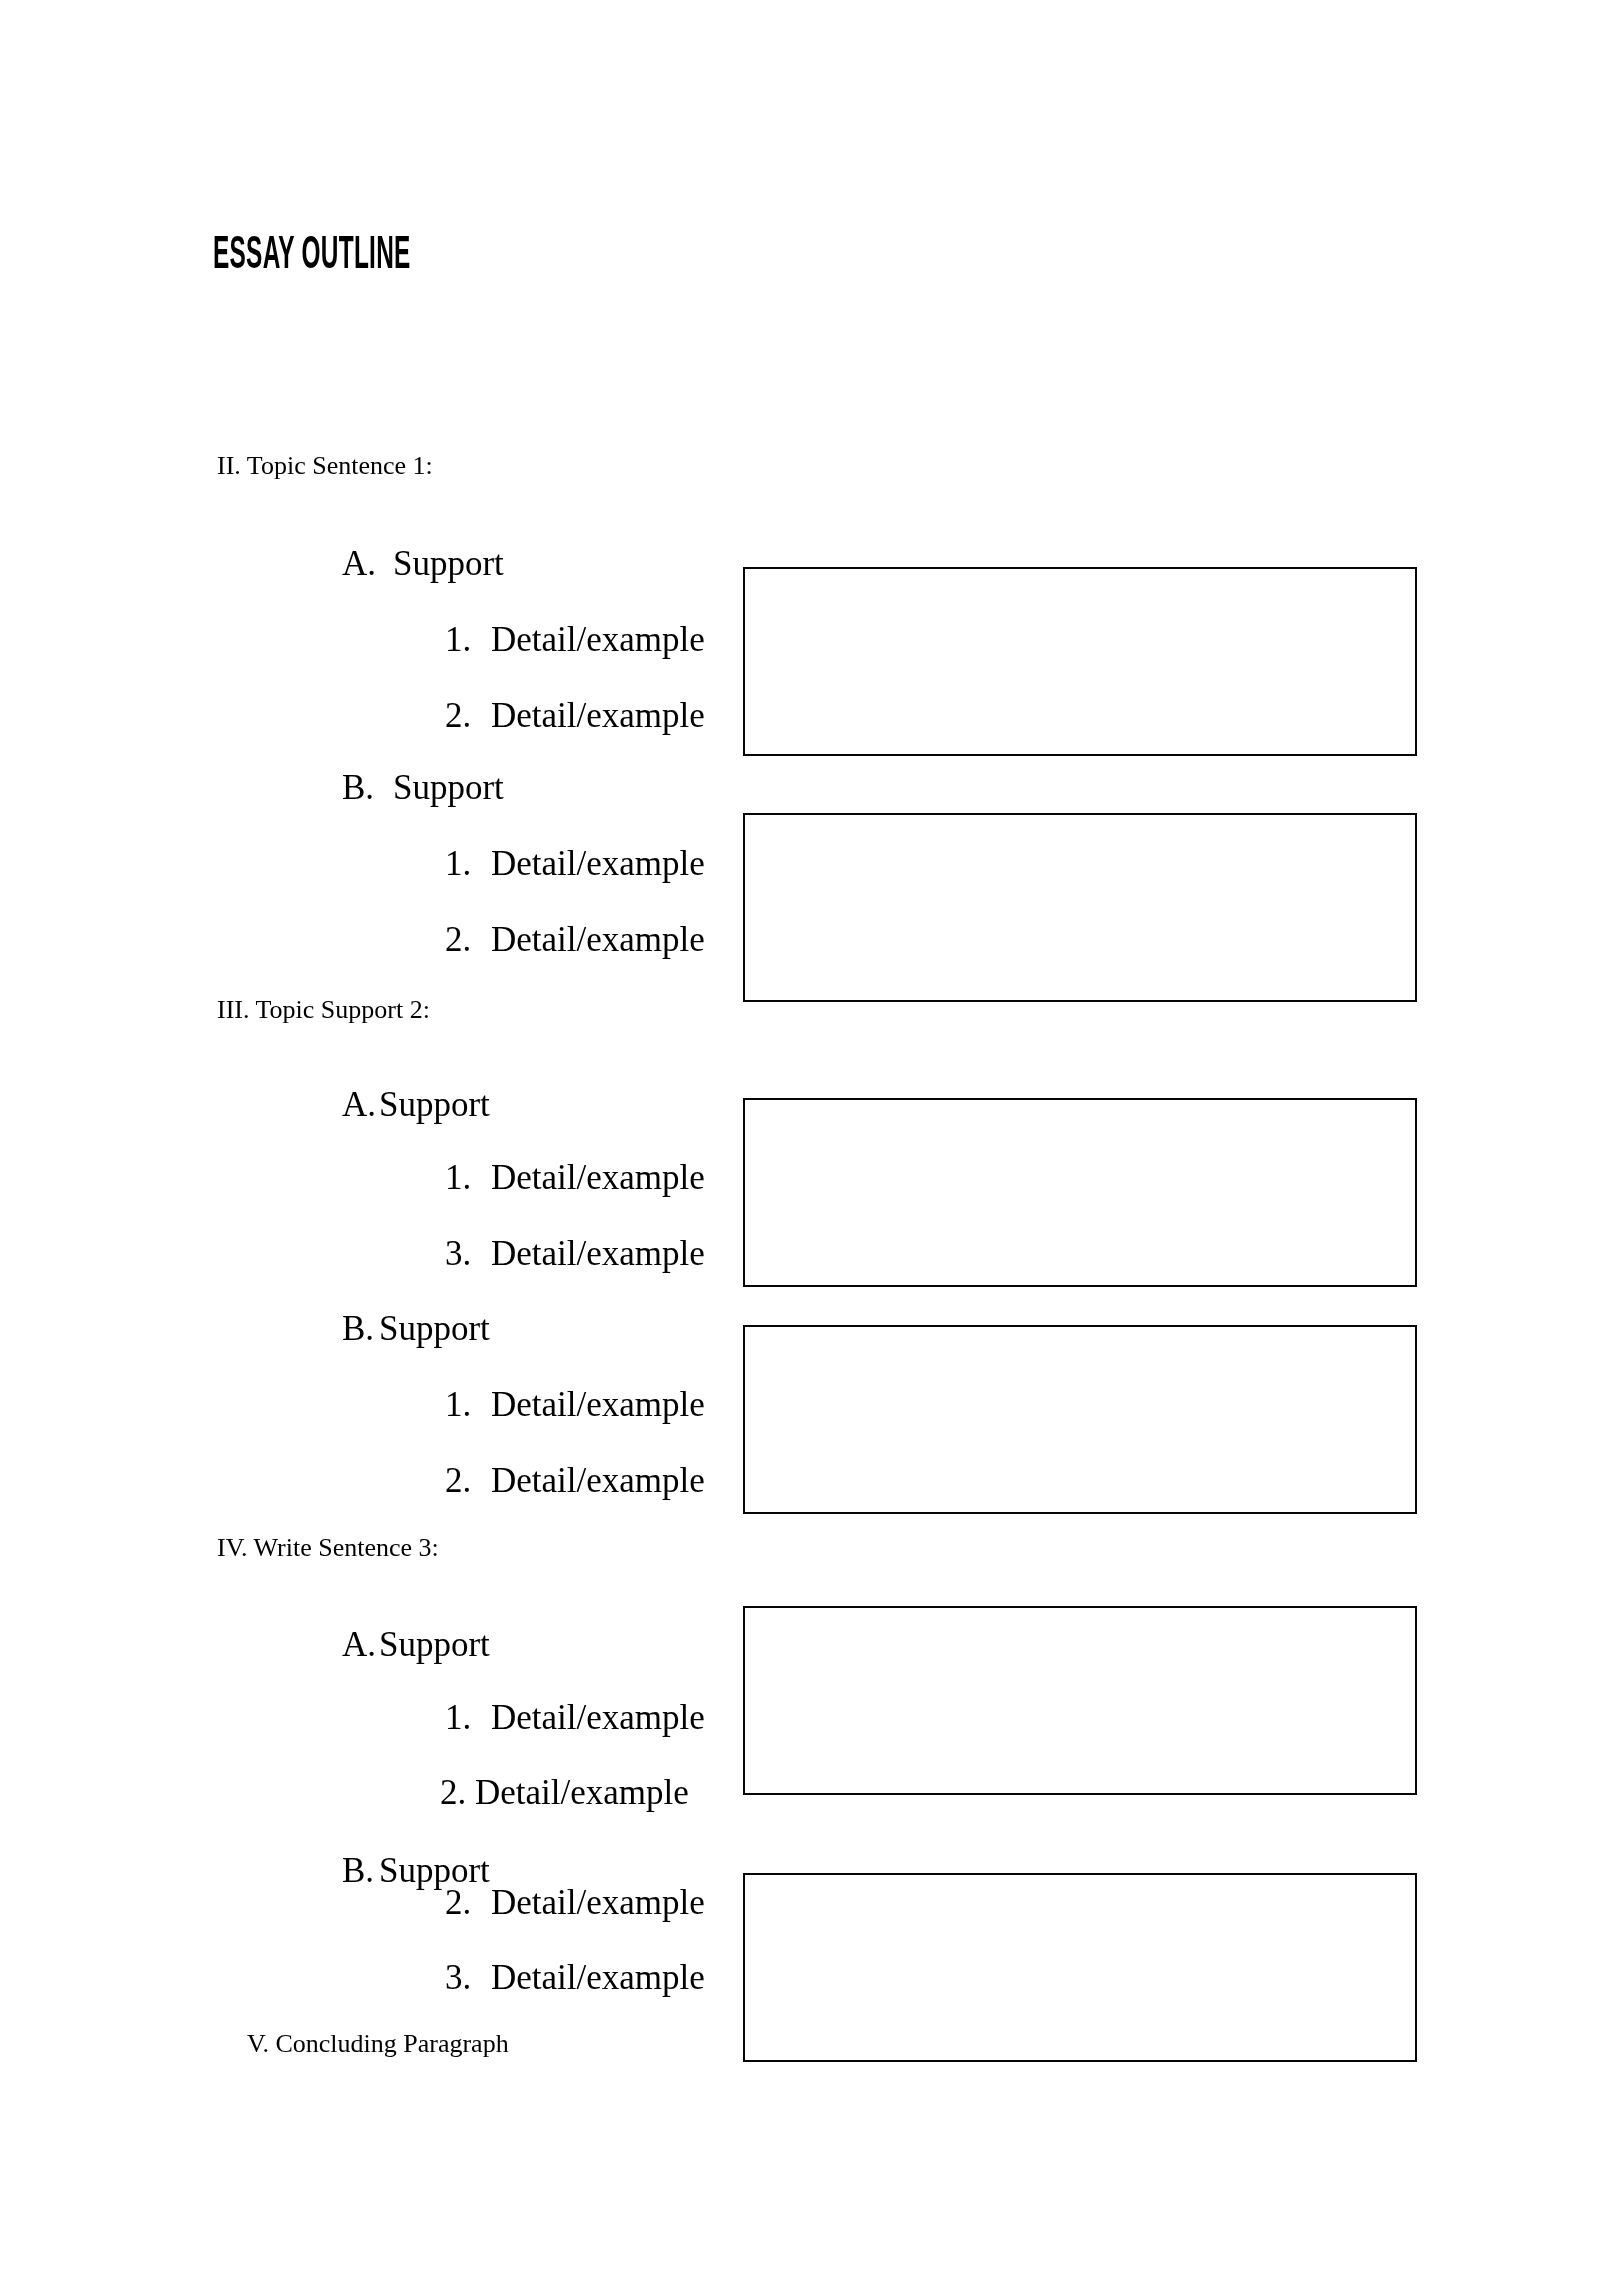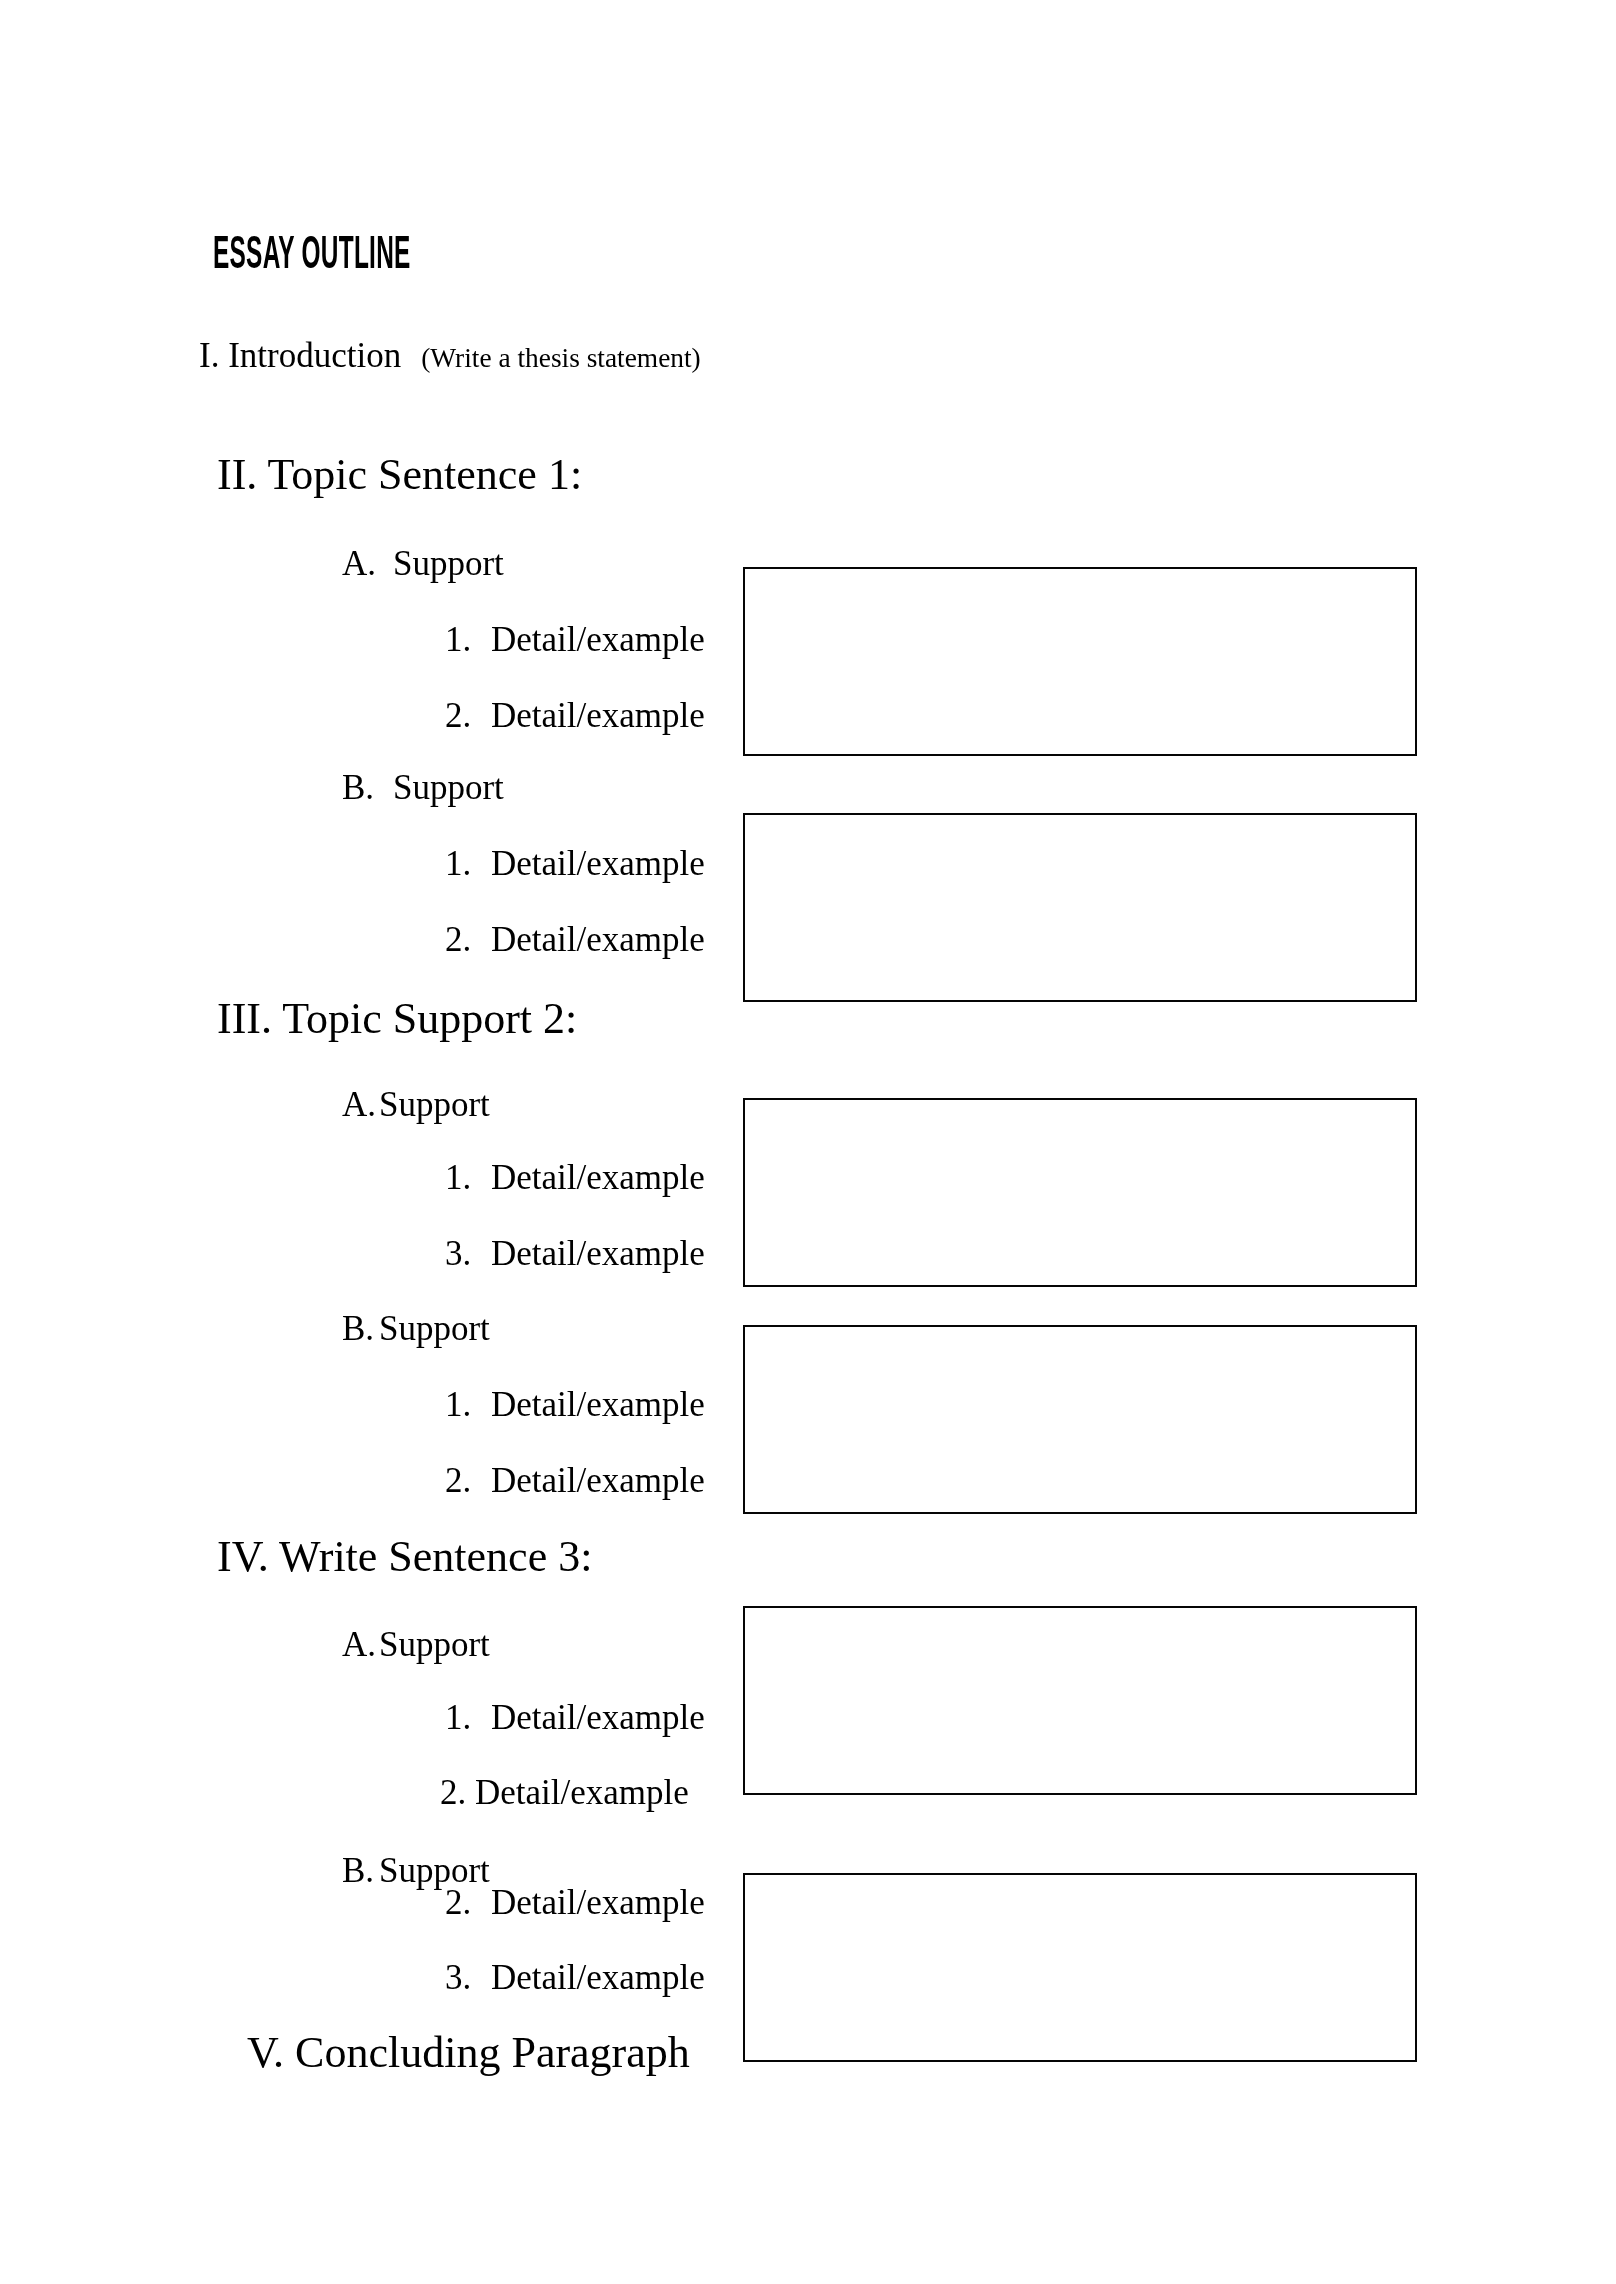--- a/index.html
+++ b/index.html
@@ -15,21 +15,21 @@
   .abs { position: absolute; white-space: nowrap; }
   .doc-title {
     font-family: "Liberation Sans", sans-serif;
     font-weight: bold;
     font-size: 47px;
     letter-spacing: 0.5px;
     transform: scaleX(0.52);
     transform-origin: 0 0;
     line-height: 1;
   }
-  .h-major { font-size: 44px; line-height: 1; }
+  .h-major { font-size: 26px; line-height: 1; }
   .h-intro { font-size: 35px; line-height: 1; }
   .h-intro .note { font-size: 27.4px; margin-left: 20px; }
   .line { position: absolute; left: 0; top: 0; width: 100%; height: 46px; }
   .line span { position: absolute; top: 0; font-size: 35px; line-height: 1; white-space: nowrap; }
   .answer-box {
     position: absolute;
     left: 743px;
     width: 674px;
     height: 189px;
     border: 2.7px solid #050505;
@@ -37,23 +37,20 @@
     background: transparent;
   }
 </style>
 </head>
 <body>
 
 <div class="page">
 
   <div class="abs doc-title" style="left:213px; top:228px;">ESSAY OUTLINE</div>
 
-  <div class="abs h-intro" style="left:199px; top:338px;">
-    <span>I. Introduction</span><span class="note">(Write a thesis statement)</span>
-  </div>
 
   <div class="abs h-major" style="left:217px; top:453px;">II. Topic Sentence 1:</div>
 
   <div class="line" style="top:546px;">
     <span style="left:342px;">A.</span>
     <span style="left:393px;">Support</span>
   </div>
   <div class="line" style="top:622px;">
     <span style="left:445px;">1.</span>
     <span style="left:491px;">Detail/example</span>

